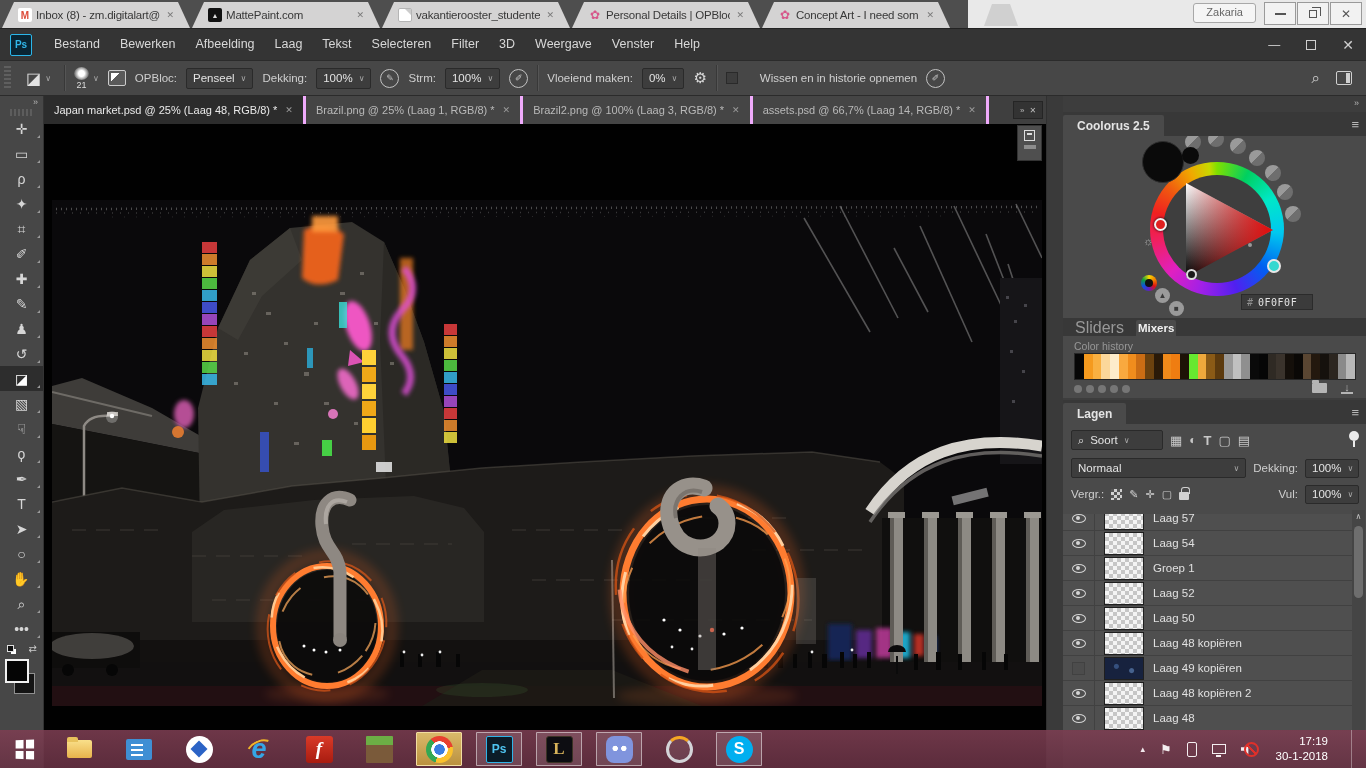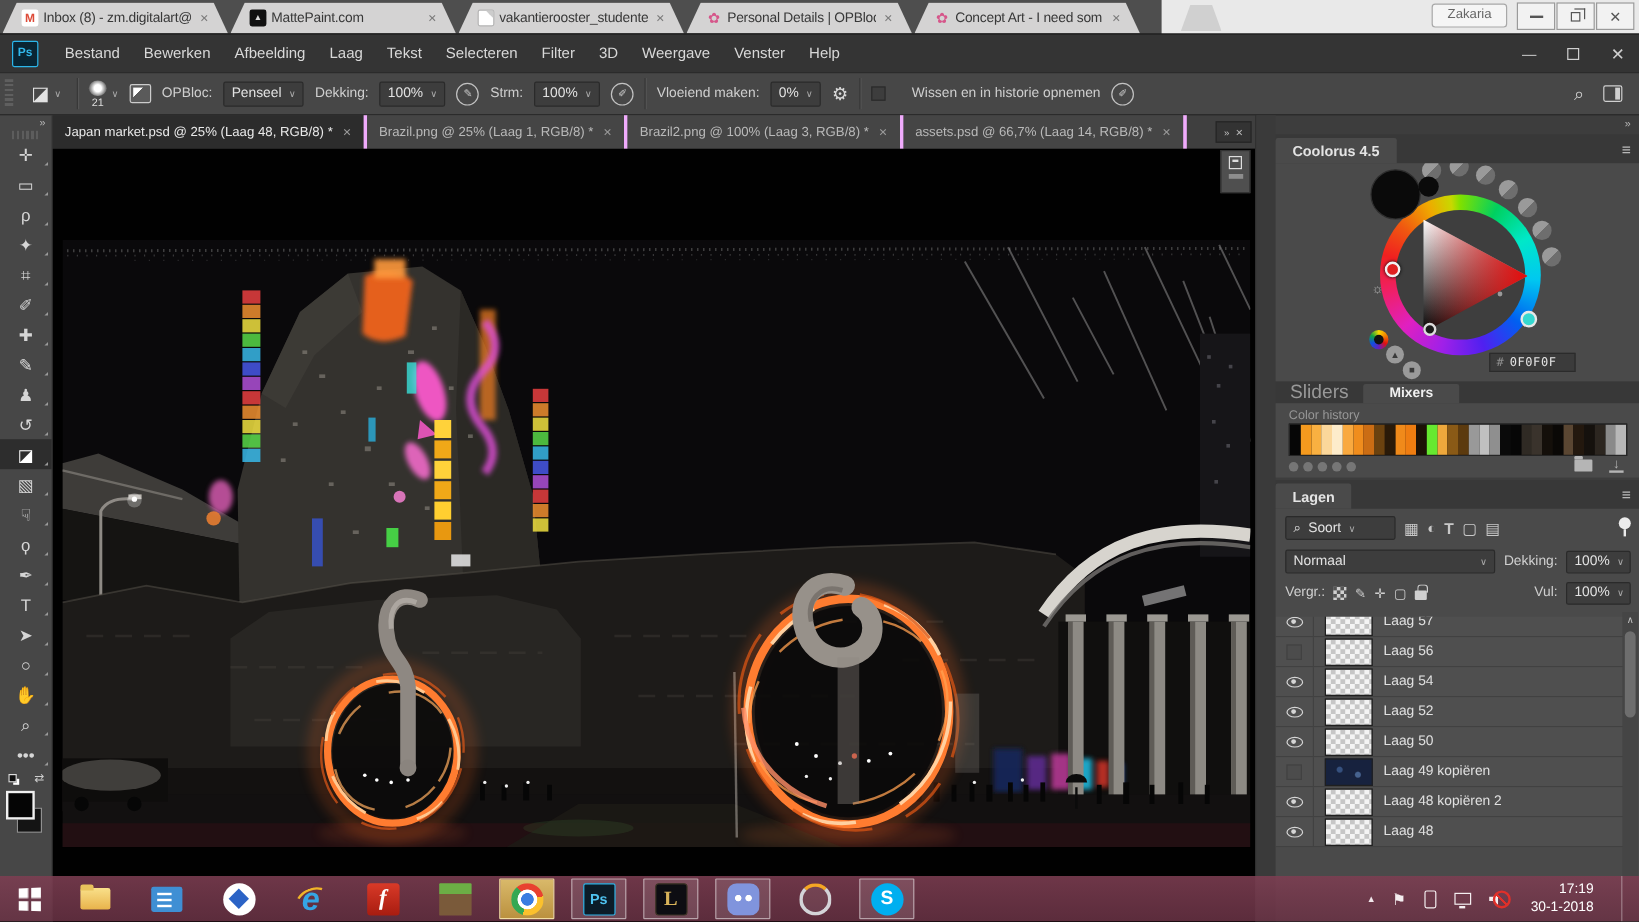--- a/index.html
+++ b/index.html
@@ -140,21 +140,21 @@
   .mini-circ{position:absolute;width:15px;height:15px;border-radius:50%;background:#9a9a9a;color:#3a3a3a;
      display:flex;align-items:center;justify-content:center;font-size:8px}
   #mc-tri{left:92px;top:152px}
   #mc-sq{left:106px;top:165px}
   #hex-box{position:absolute;left:178px;top:158px;width:72px;height:16px;background:#3b3b3b;border:1px solid #2b2b2b;
      display:flex;align-items:center;gap:5px;padding:0 5px;font-family:"DejaVu Sans Mono",monospace;font-size:10px}
   #hex-box .hpre{color:#8f8f8f}#hex-box .hval{color:#e2e2e2;letter-spacing:.5px}
 
   #mix-tabs{position:absolute;left:16px;top:222px;width:304px;height:18px;background:#383838;display:flex;align-items:flex-end}
   #tab-sliders{padding:0 12px;color:#989898;font-size:16px;height:16px;display:flex;align-items:center}
-  #tab-mixers{padding:0 22px;background:#4a4a4a;color:#f0f0f0;font-size:11.5px;font-weight:bold;height:16px;
+  #tab-mixers{padding:0 2px;background:#4a4a4a;color:#f0f0f0;font-size:11.5px;font-weight:bold;height:16px;
      display:flex;align-items:center;border-radius:2px 2px 0 0}
   #mix-body{position:absolute;left:16px;top:240px;width:304px;height:62px;background:#4a4a4a}
   #ch-label{position:absolute;left:11px;top:4px;color:#979797;font-size:10.5px}
   #swatch-strip{position:absolute;left:11px;top:17px;width:282px;height:27px;border:1px solid #262626;display:flex;background:#111}
   .swatch{flex:1}
   #ch-dots{position:absolute;left:11px;top:49px;display:flex;gap:4px}
   #ch-dots span{width:8px;height:8px;border-radius:50%;background:#767676}
   #ch-icons{position:absolute;right:14px;top:46px;display:flex;gap:14px;align-items:center}
   .folder-ic{width:15px;height:10px;background:#b5b5b5;border-radius:1px;position:relative}
   .folder-ic::before{content:"";position:absolute;left:0;top:-3px;width:7px;height:3px;background:#b5b5b5;border-radius:1px 1px 0 0}
@@ -738,21 +738,21 @@
     <span class="cube"></span>
     <span class="bar"></span>
   </div>
 </div>
 
 <div id="dock">
   <div class="gutter"></div>
   <div id="dock-top">»</div>
 
   <div class="panel-head" id="coolorus-head">
-    <div class="panel-tab">Coolorus 4.5</div>
+    <div class="panel-tab">Coolorus 2.5</div>
     <span class="ham">≡</span>
   </div>
   <div id="coolorus-body">
     <div id="wheel">
       <div id="wheel-inner"></div>
       <div id="tri"></div>
       <div class="marker" id="mk-red"></div>
       <div class="marker" id="mk-cyan"></div>
       <div class="marker" id="mk-black"></div>
       <div class="marker" id="mk-dot"></div>
@@ -876,54 +876,61 @@
     <div id="layers-list">
 
         <div class="layer-row partial">
           <span class="eye-cell">
             <span class="eye visible"></span>
           </span>
           <span class="thumb checker"></span>
           <span class="lname">Laag 57</span>
         </div>
 
-        <div class="layer-row">
-          <span class="eye-cell">
-            <span class="eye hidden"></span>
-          </span>
-          <span class="thumb checker"></span>
-          <span class="lname">Laag 56</span>
-        </div>
 
         <div class="layer-row">
           <span class="eye-cell">
             <span class="eye visible"></span>
           </span>
           <span class="thumb checker"></span>
           <span class="lname">Laag 54</span>
         </div>
 
+        <div class="layer-row">
+          <span class="eye-cell">
+            <span class="eye visible"></span>
+          </span>
+          <span class="thumb checker"></span>
+          <span class="lname">Groep 1</span>
+        </div>
 
         <div class="layer-row">
           <span class="eye-cell">
             <span class="eye visible"></span>
           </span>
           <span class="thumb checker"></span>
           <span class="lname">Laag 52</span>
         </div>
 
 
         <div class="layer-row">
           <span class="eye-cell">
             <span class="eye visible"></span>
           </span>
           <span class="thumb checker"></span>
           <span class="lname">Laag 50</span>
         </div>
 
+        <div class="layer-row">
+          <span class="eye-cell">
+            <span class="eye visible"></span>
+          </span>
+          <span class="thumb checker"></span>
+          <span class="lname">Laag 48 kopiëren</span>
+        </div>
 
         <div class="layer-row">
           <span class="eye-cell">
             <span class="eye hidden"></span>
           </span>
           <span class="thumb image"></span>
           <span class="lname">Laag 49 kopiëren</span>
         </div>
 
         <div class="layer-row">

